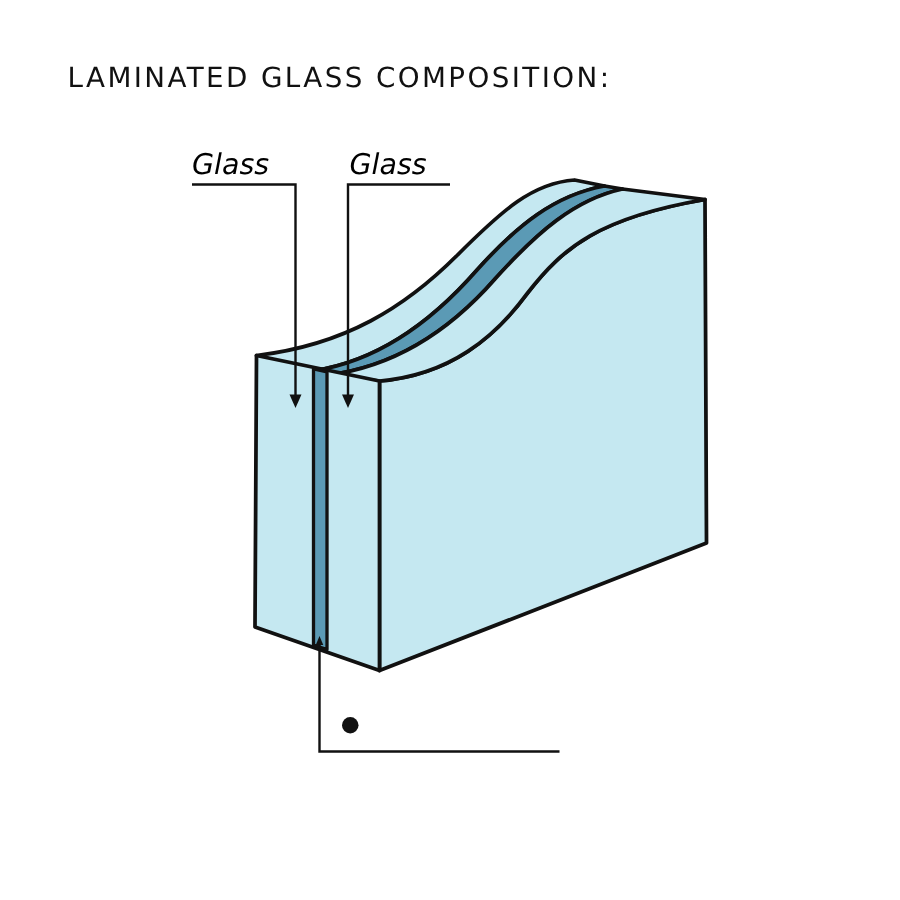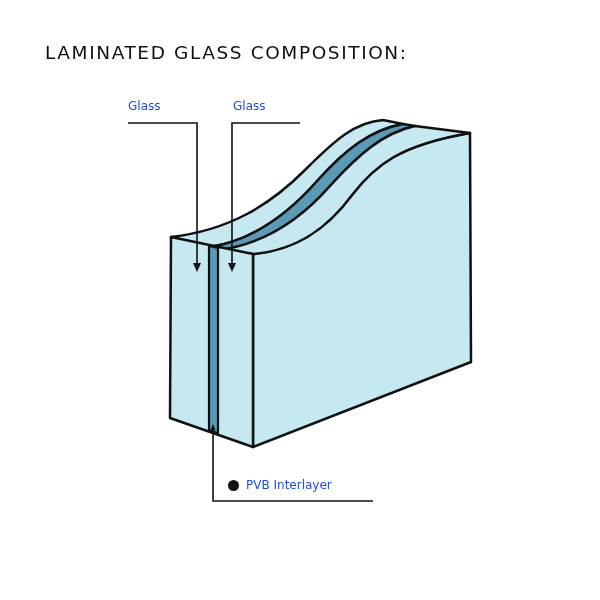--- a/index.html
+++ b/index.html
@@ -1,18 +1,18 @@
 <!DOCTYPE html>
 <html><head>
   <meta charset="utf-8">
   <style>
     html, body { margin: 0; padding: 0; background: #ffffff; }
     body { width: 600px; height: 600px; position: relative; overflow: hidden; font-family: "DejaVu Sans", sans-serif; }
     .title { position: absolute; left: 45px; top: 42px; font-size: 18.5px; font-weight: normal; letter-spacing: 1.6px; color: #111111; white-space: nowrap; }
-    .label { position: absolute; font-size: 12px; color: #1d4ed8; white-space: nowrap; }
+    .label { position: absolute; font-size: 19px; color: #000000; white-space: nowrap; font-style: italic; }
     #lbl-glass-1 { left: 128px; top: 99px; }
     #lbl-glass-2 { left: 233px; top: 99px; }
     #lbl-pvb { left: 228px; top: 478px; display: flex; align-items: center; gap: 7px; }
     .bullet { width: 11px; height: 11px; border-radius: 50%; background: #111111; display: inline-block; }
     svg.diagram { position: absolute; left: 0; top: 0; }
   </style>
 </head>
 <body>
 
 <div class="title">LAMINATED GLASS COMPOSITION:</div>
@@ -38,14 +38,13 @@
   <path d="M228,263 L236,263 L232,272 Z" fill="#111"></path>
 
   <polyline points="213,430 213,501 373,501" fill="none" stroke="#111" stroke-width="1.6"></polyline>
   <path d="M210.5,430 L215.5,430 L213,424 Z" fill="#111"></path>
 </svg>
 
 <div class="label" id="lbl-glass-1">Glass</div>
 <div class="label" id="lbl-glass-2">Glass</div>
 <div class="label" id="lbl-pvb">
   <span class="bullet"></span>
-  <span>PVB Interlayer</span>
 </div>
 
 </body></html>

